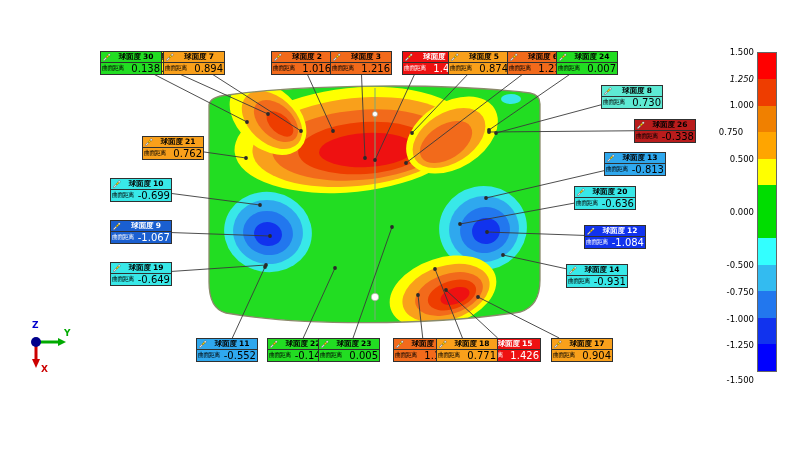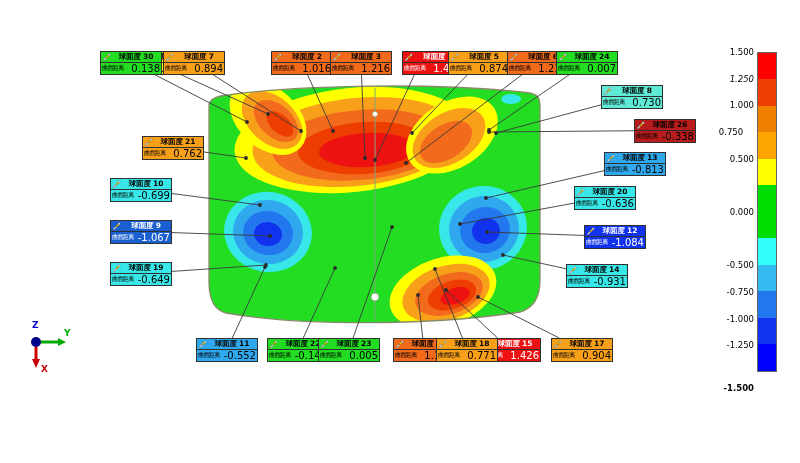--- a/index.html
+++ b/index.html
@@ -685,21 +685,21 @@
       <div class="legend-tick" style="top: 52px;">1.500</div>
       <div class="legend-tick" style="top: 78.6667px; font-style: italic;">1.250</div>
       <div class="legend-tick" style="top: 105.333px;">1.000</div>
       <div class="legend-tick" style="top: 132px; text-align: center;">0.750</div>
       <div class="legend-tick" style="top: 158.667px;">0.500</div>
       <div class="legend-tick" style="top: 212px;">0.000</div>
       <div class="legend-tick" style="top: 265.333px; text-align: right;">-0.500</div>
       <div class="legend-tick" style="top: 292px;">-0.750</div>
       <div class="legend-tick" style="top: 318.667px;">-1.000</div>
       <div class="legend-tick" style="top: 345.333px;">-1.250</div>
-      <div class="legend-tick" style="top: 388px; font-weight: bold;">-1.500</div>
+      <div class="legend-tick" style="top: 380px;">-1.500</div>
     </div>
 
   <svg id="axis-triad" viewBox="0 0 62 66" xmlns="http://www.w3.org/2000/svg">
 
     <line x1="22" y1="30" x2="46" y2="30" stroke="#00aa00" stroke-width="3"></line>
     <polygon points="52,30 44,26 44,34" fill="#00aa00"></polygon>
     <text x="50" y="24" fill="#00aa00">Y</text>
 
     <line x1="22" y1="30" x2="22" y2="48" stroke="#cc0000" stroke-width="3"></line>
     <polygon points="22,56 18,47 26,47" fill="#cc0000"></polygon>

